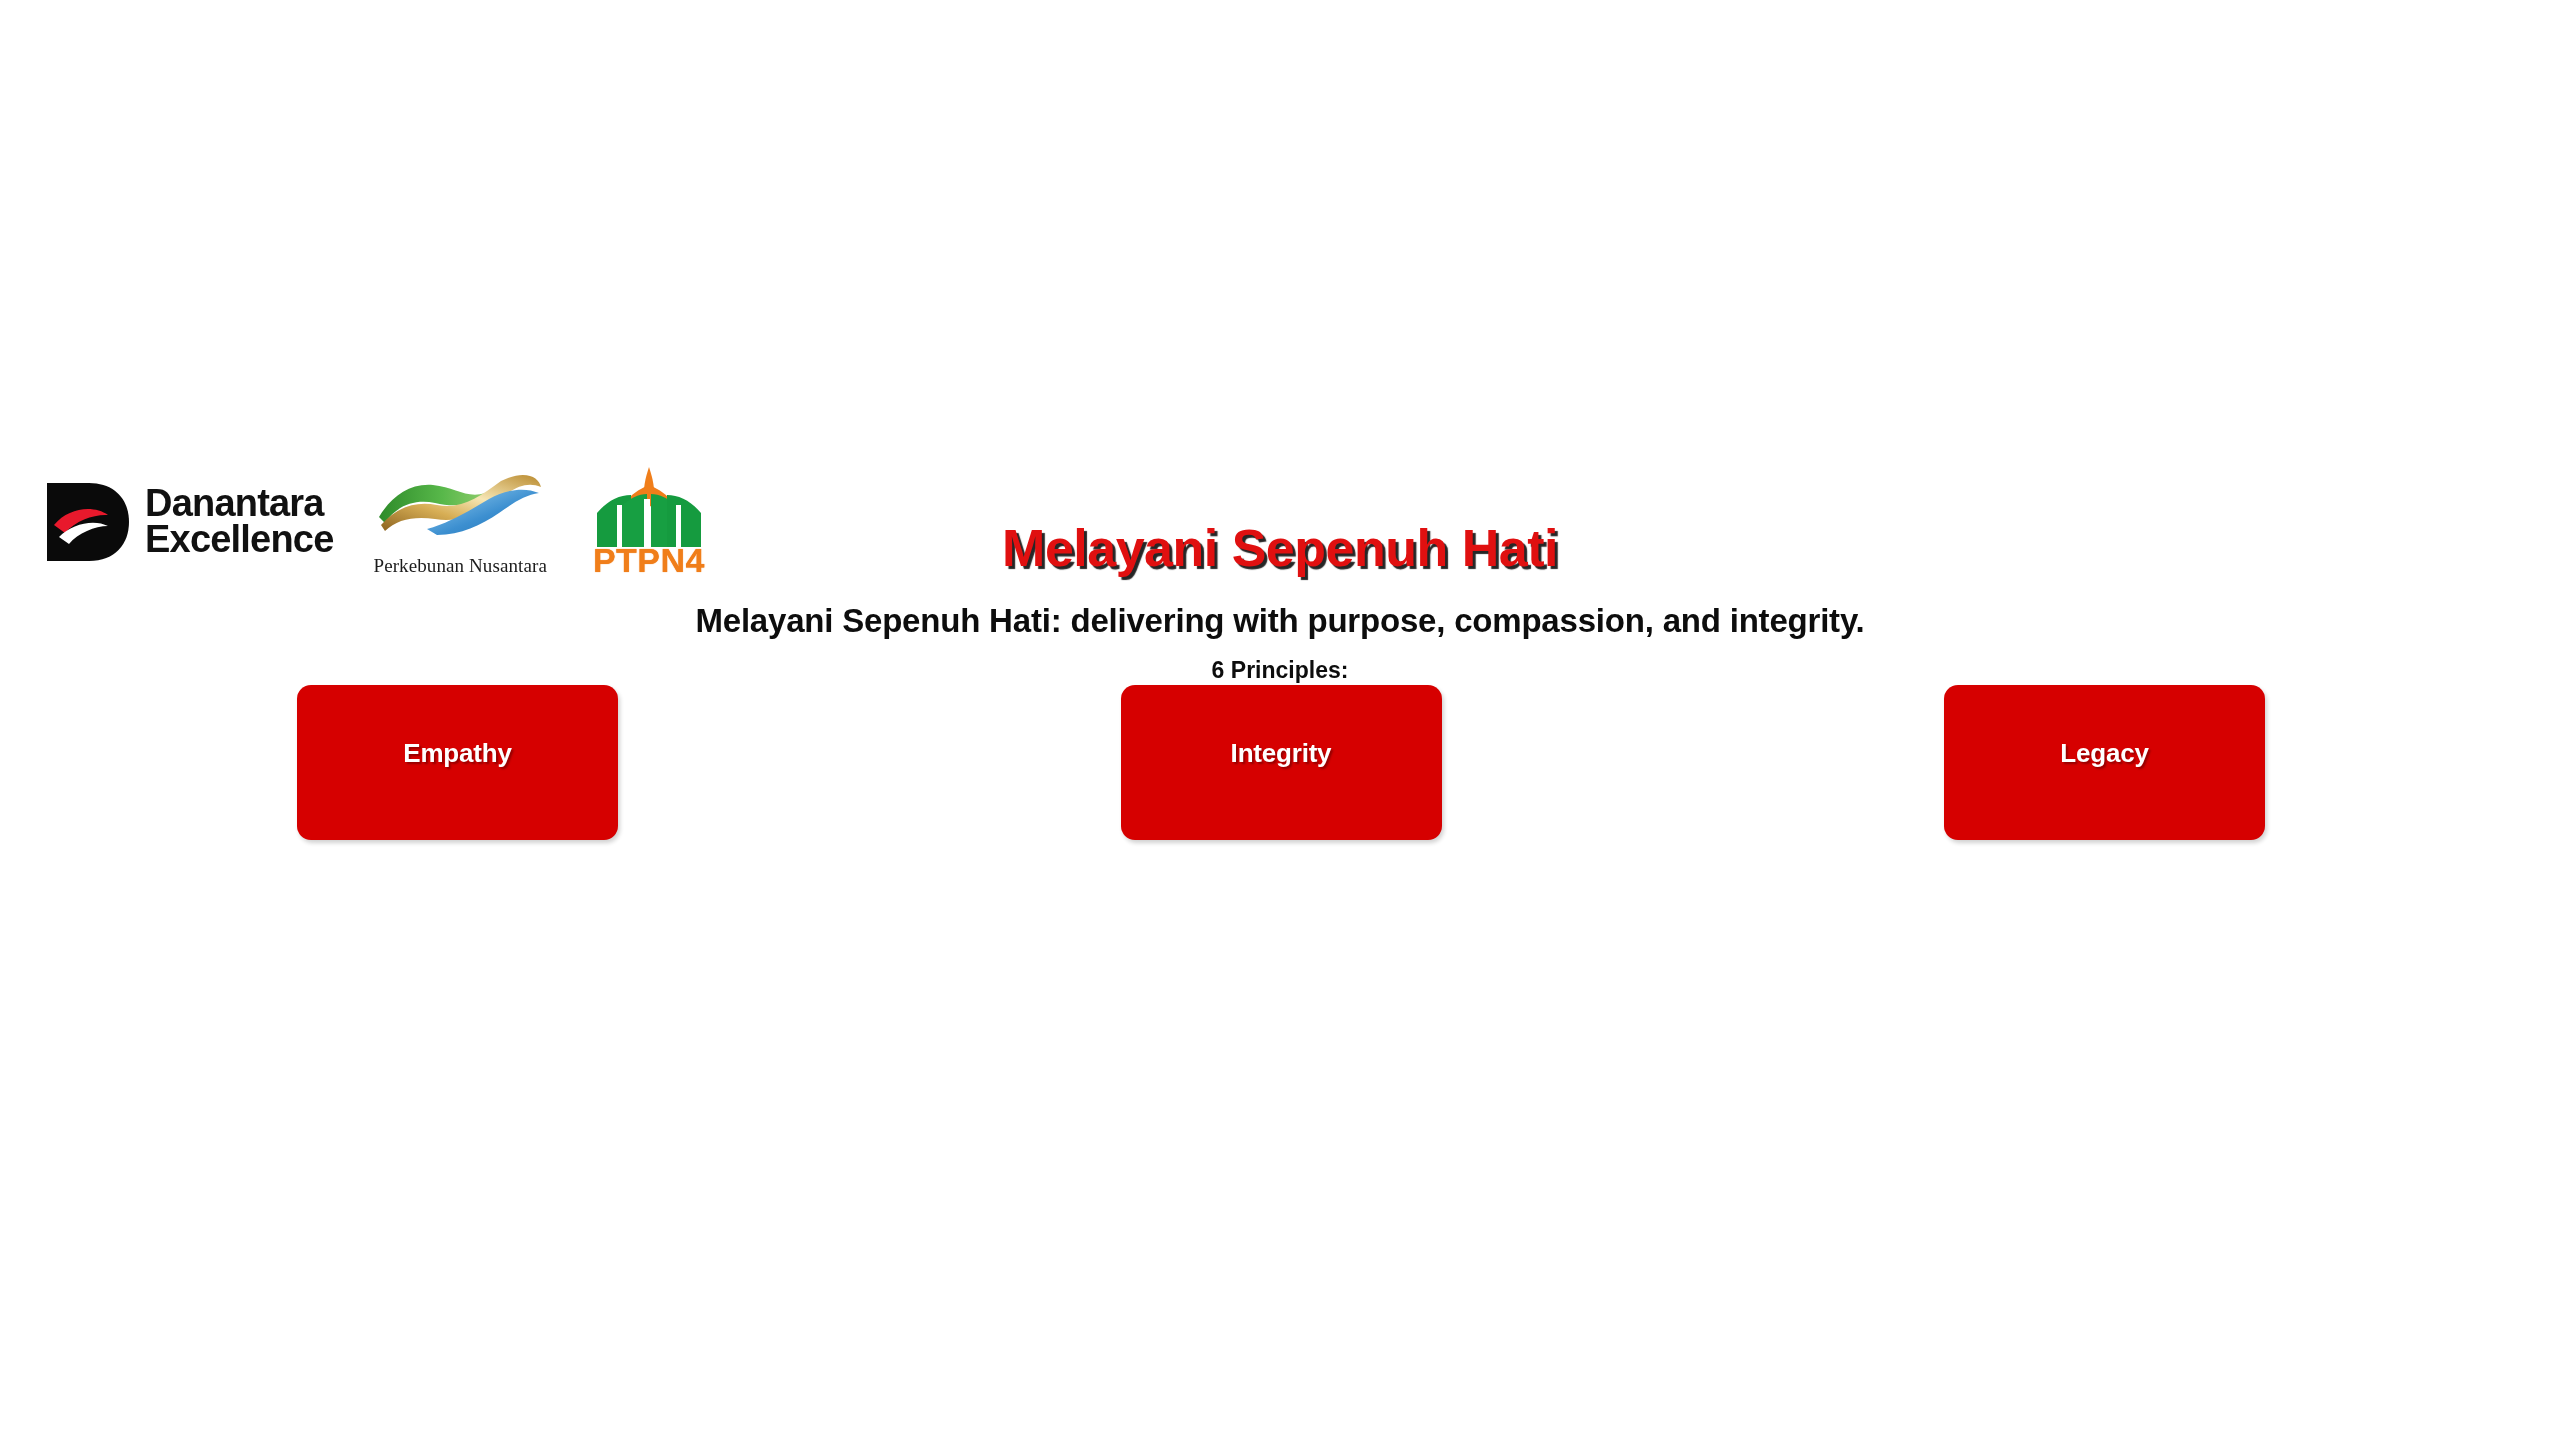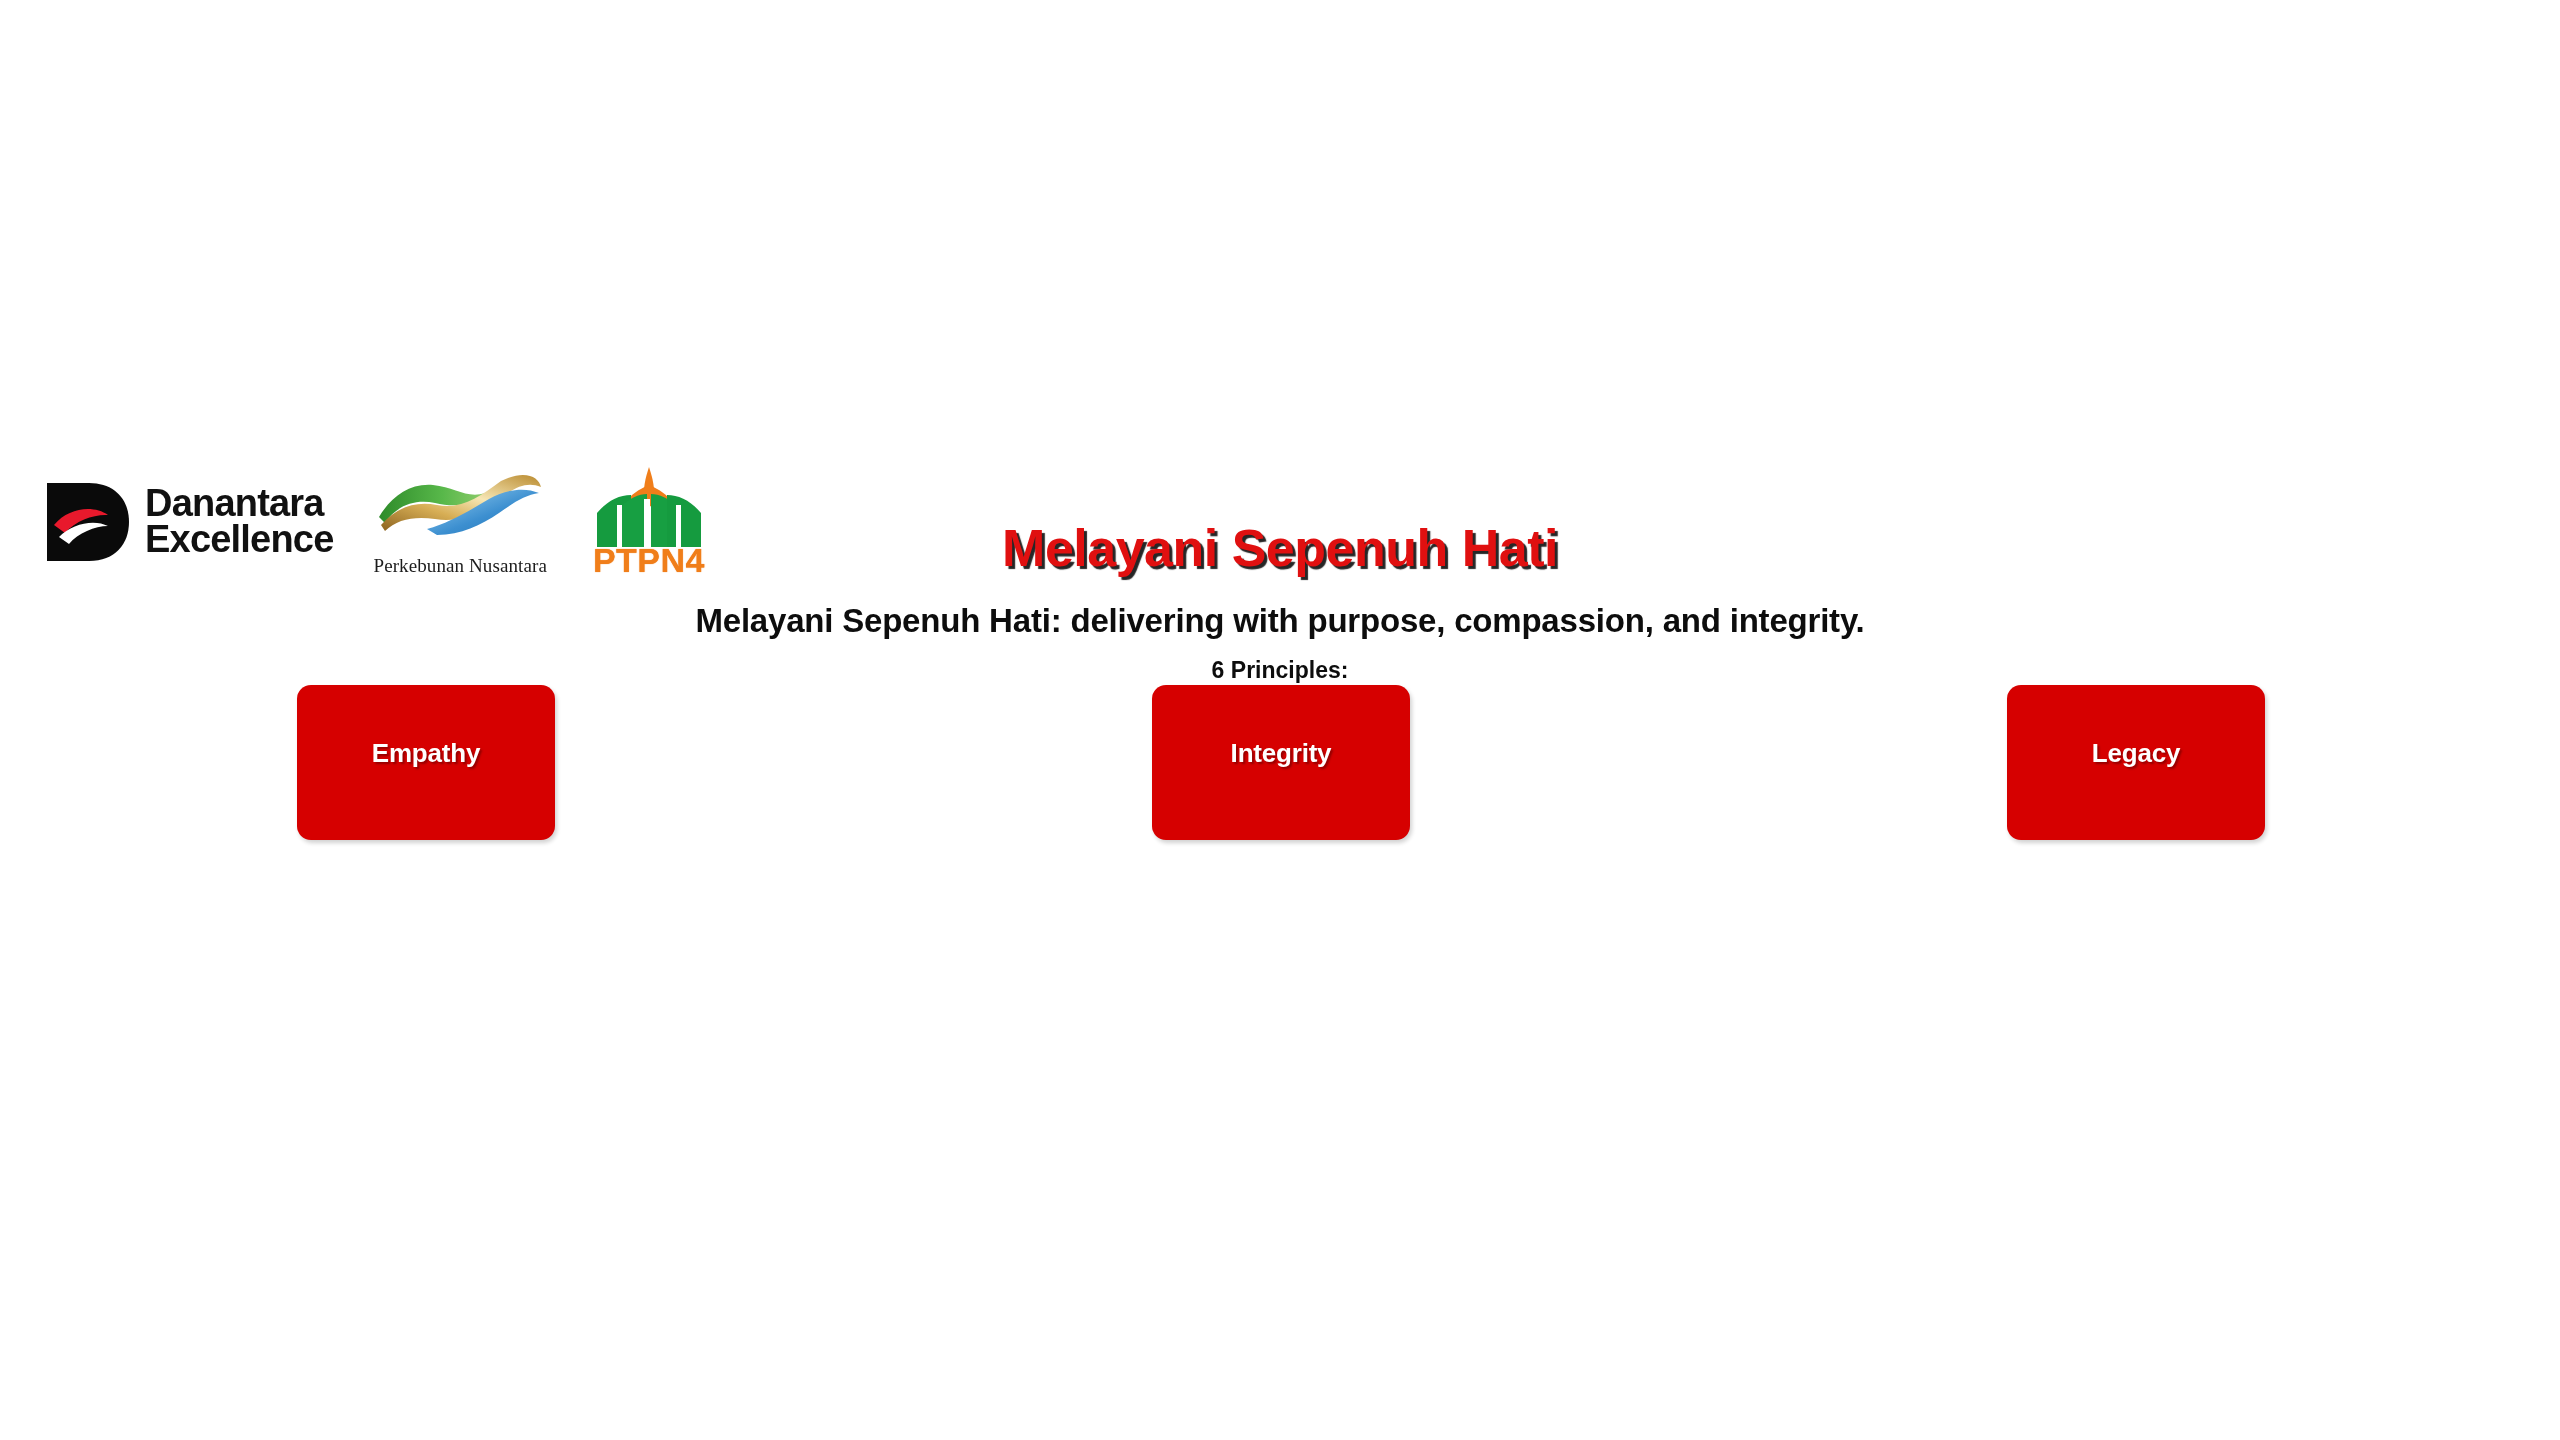--- a/index.html
+++ b/index.html
@@ -132,21 +132,21 @@
   
   #principles-row {
     position: absolute;
     left: 297px;
     top: 685px;
     width: 1968px;
     display: flex;
     justify-content: space-between;
   }
   .principle-card {
-    width: 258px;
+    width: 321px;
     height: 155px;
     background: #D60000;
     border-radius: 14px;
     display: flex;
     align-items: center;
     justify-content: center;
     box-sizing: border-box;
     padding-bottom: 18px;
     box-shadow: 2px 3px 4px rgba(0,0,0,0.18);
   }

